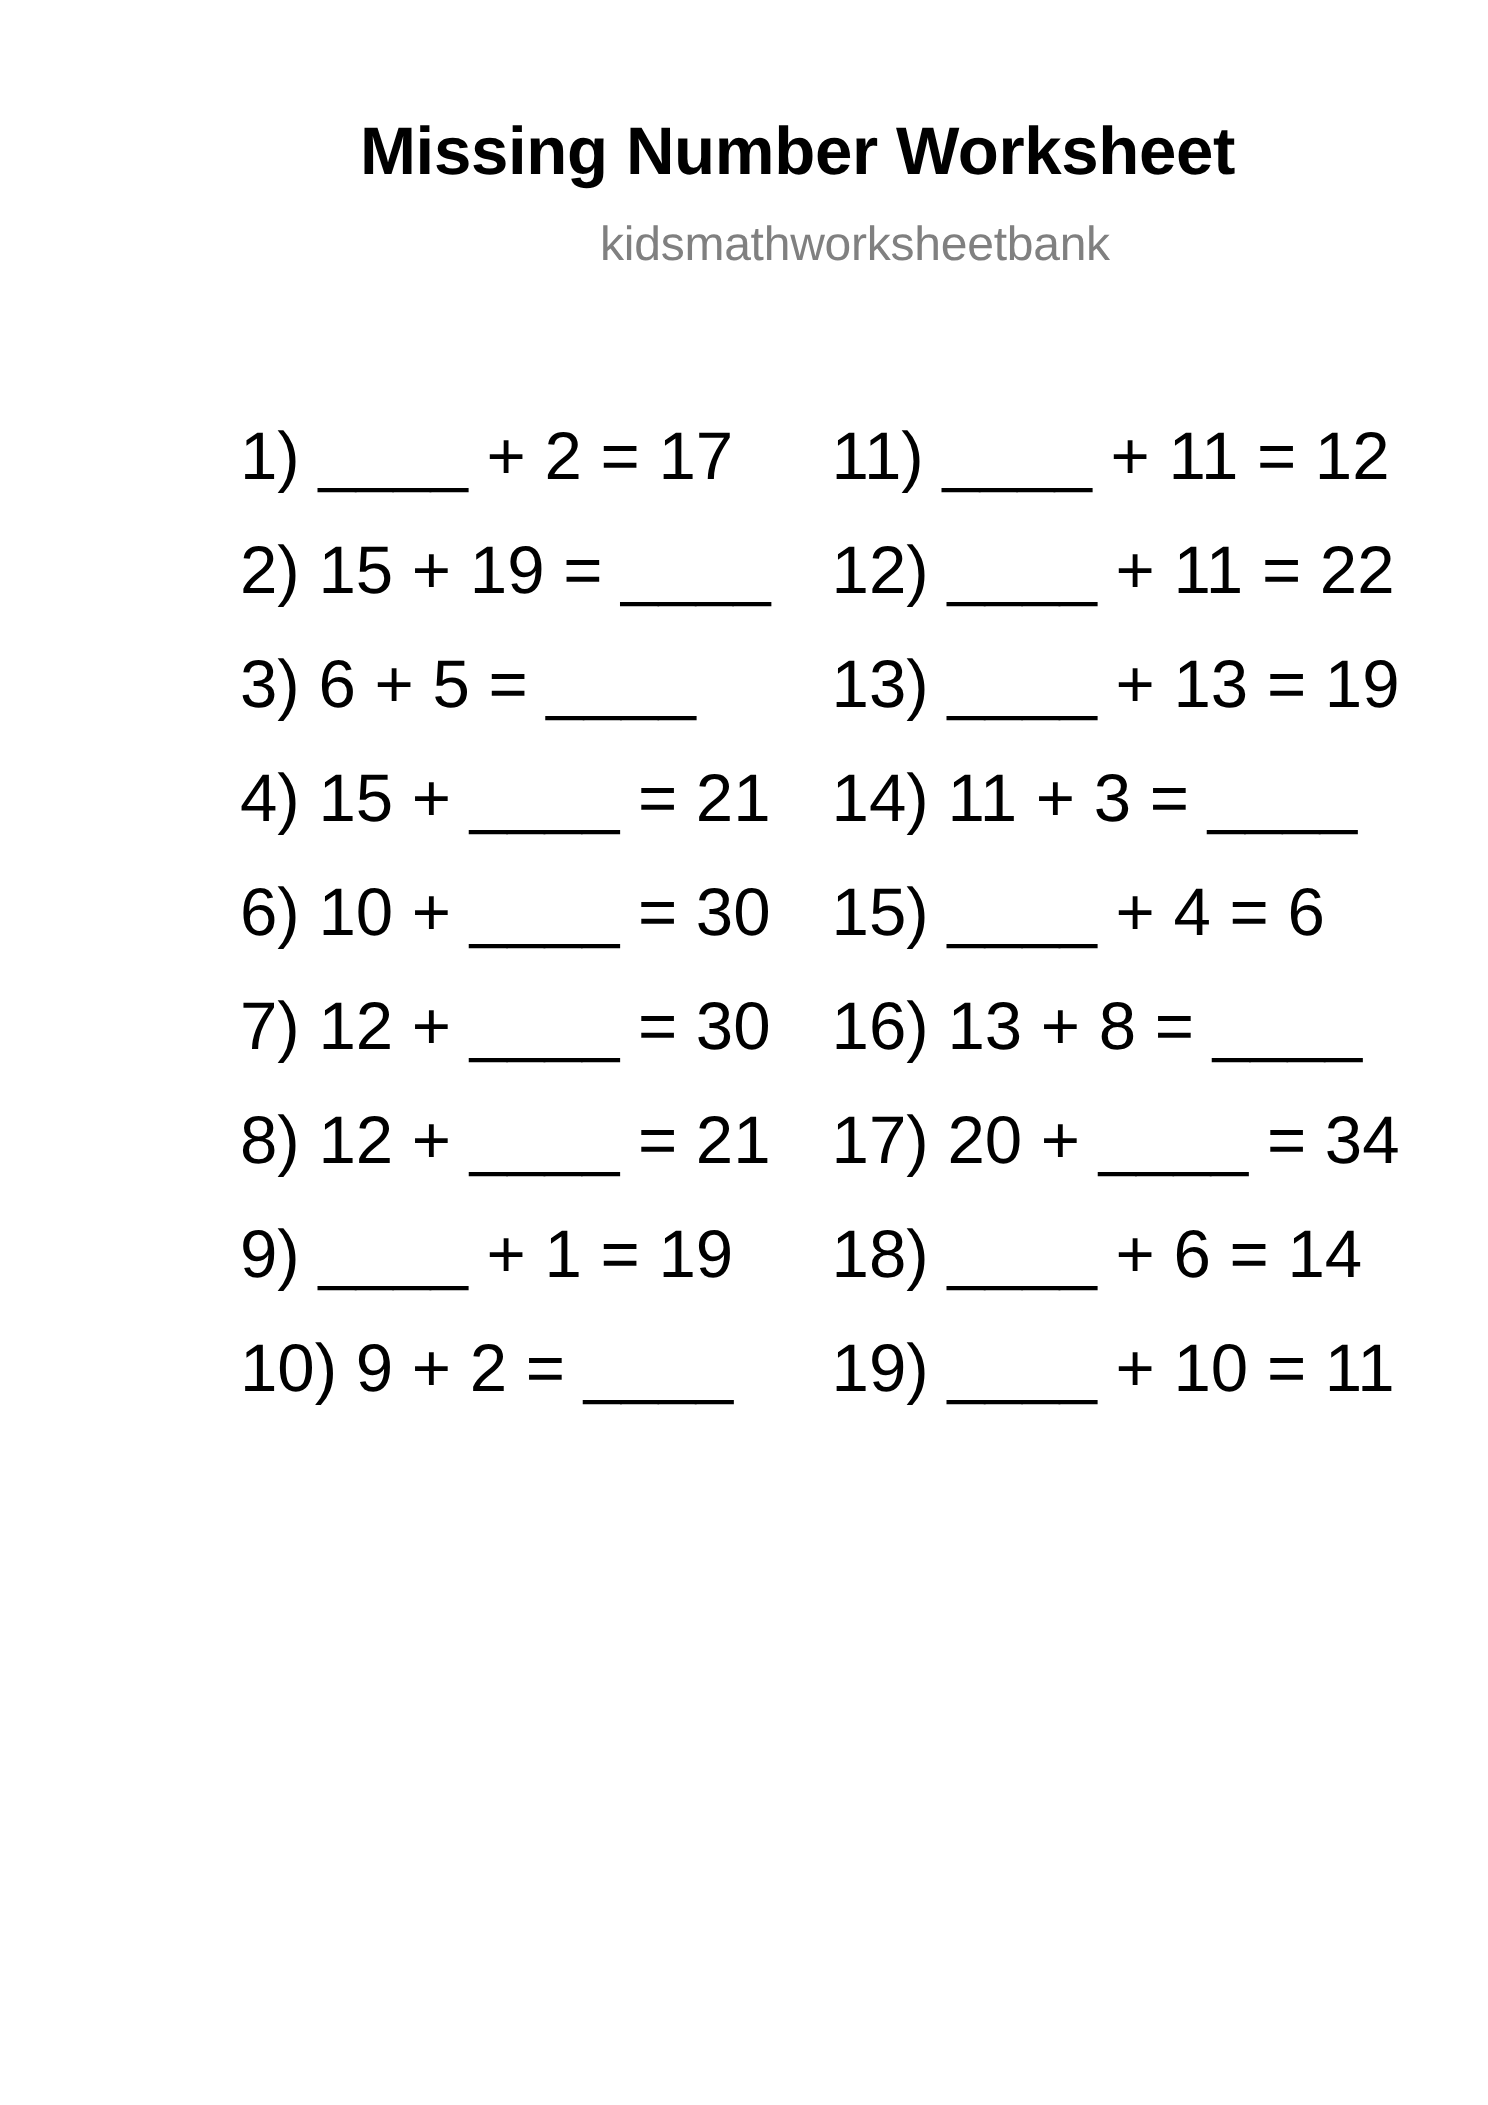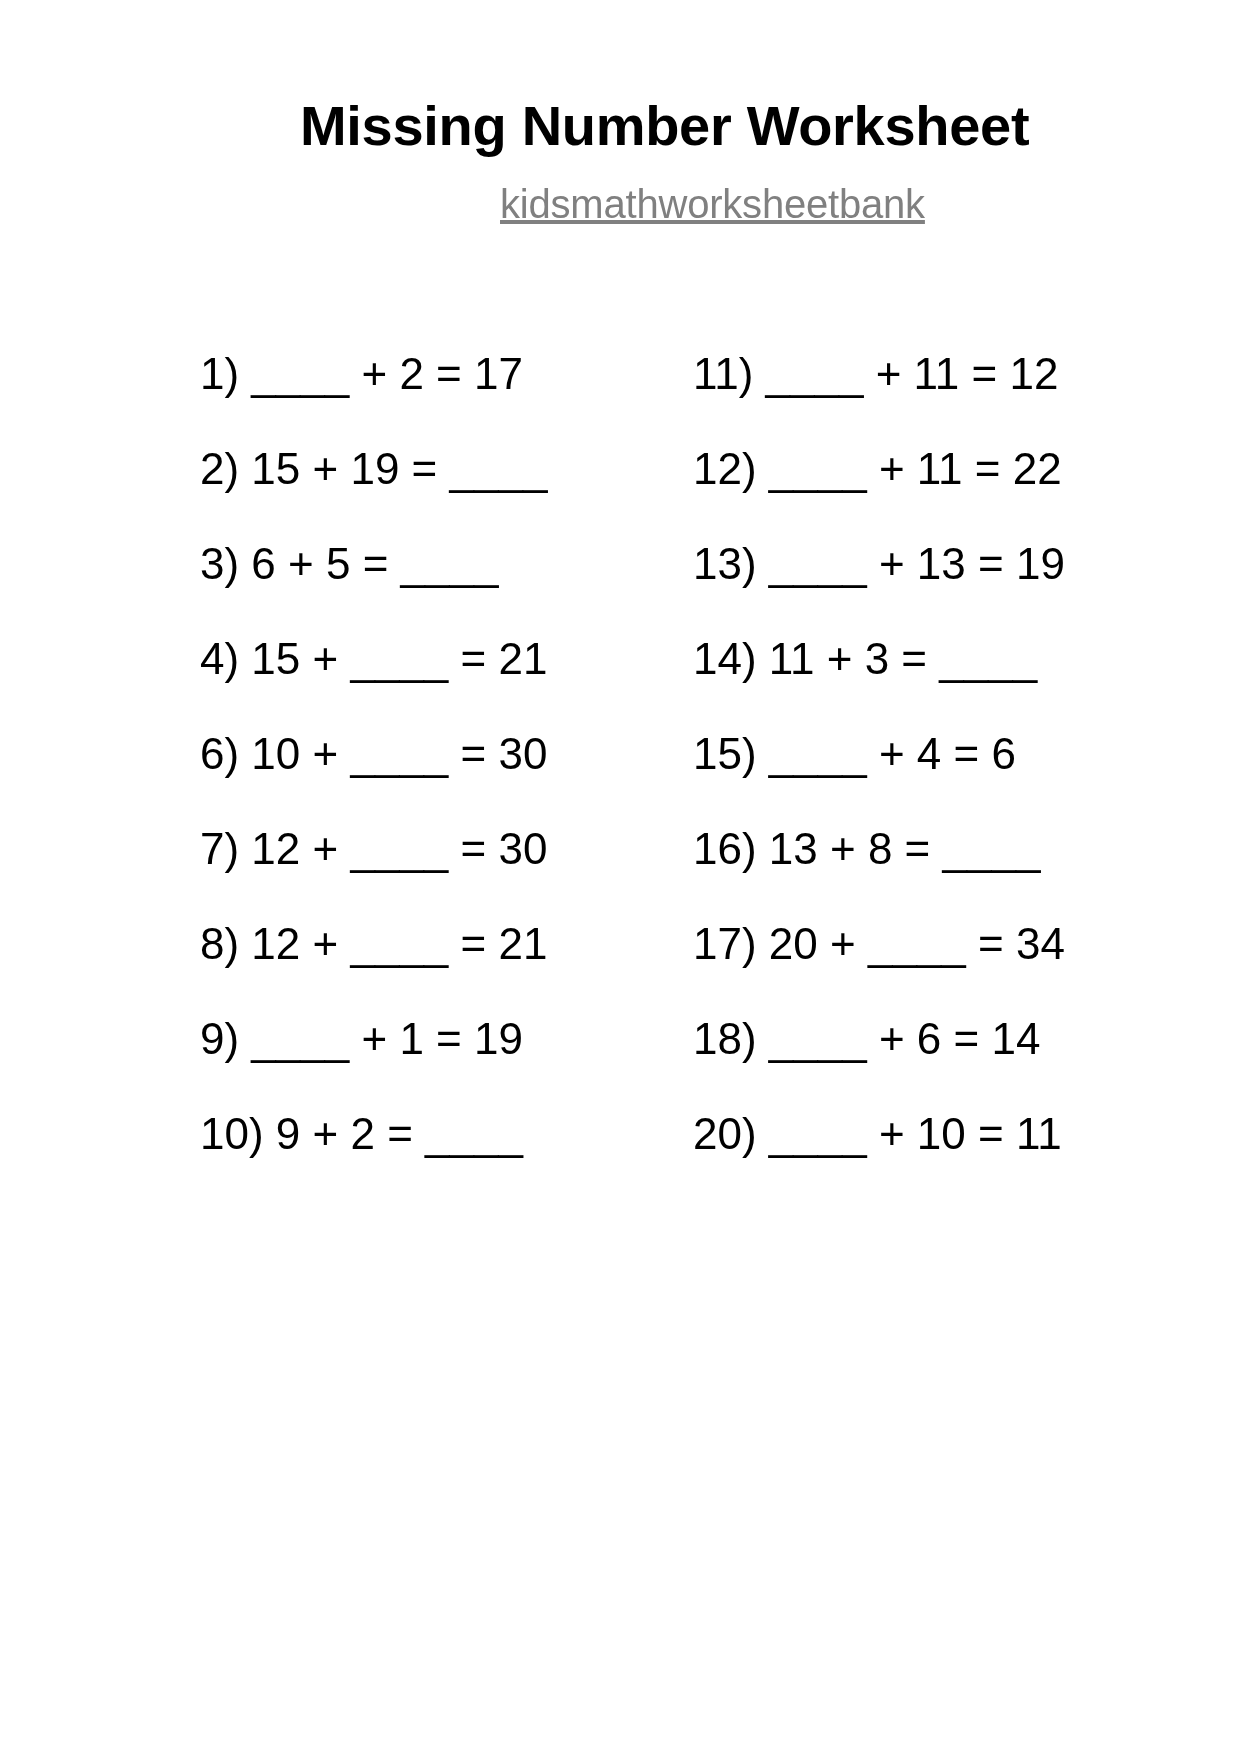--- a/index.html
+++ b/index.html
@@ -27,31 +27,30 @@
     }
     .subtitle {
       position: absolute;
       left: 500px;
       top: 184px;
       font-size: 40px;
       line-height: 1;
       color: #808080;
       white-space: nowrap;
       letter-spacing: -0.2px;
-      text-decoration: underline;
     }
     .column {
       position: absolute;
       top: 352px;
     }
     .col-left { left: 200px; }
     .col-right { left: 693px; }
     .problem {
       height: 95px;
-      font-size: 44px;
+      font-size: 56px;
       line-height: 1;
       white-space: nowrap;
     }
     .problem span { white-space: pre; }
   </style>
 </head>
 <body>
 
 <div class="title">Missing Number Worksheet</div>
 <div class="subtitle">kidsmathworksheetbank</div>
@@ -70,14 +69,14 @@
 
 <div class="column col-right">
   <div class="problem"><span>11)</span> <span>____ + 11 = 12</span></div>
   <div class="problem"><span>12)</span> <span>____ + 11 = 22</span></div>
   <div class="problem"><span>13)</span> <span>____ + 13 = 19</span></div>
   <div class="problem"><span>14)</span> <span>11 + 3 = ____</span></div>
   <div class="problem"><span>15)</span> <span>____ + 4 = 6</span></div>
   <div class="problem"><span>16)</span> <span>13 + 8 = ____</span></div>
   <div class="problem"><span>17)</span> <span>20 + ____ = 34</span></div>
   <div class="problem"><span>18)</span> <span>____ + 6 = 14</span></div>
-  <div class="problem"><span>20)</span> <span>____ + 10 = 11</span></div>
+  <div class="problem"><span>19)</span> <span>____ + 10 = 11</span></div>
 </div>
 
 </body></html>

